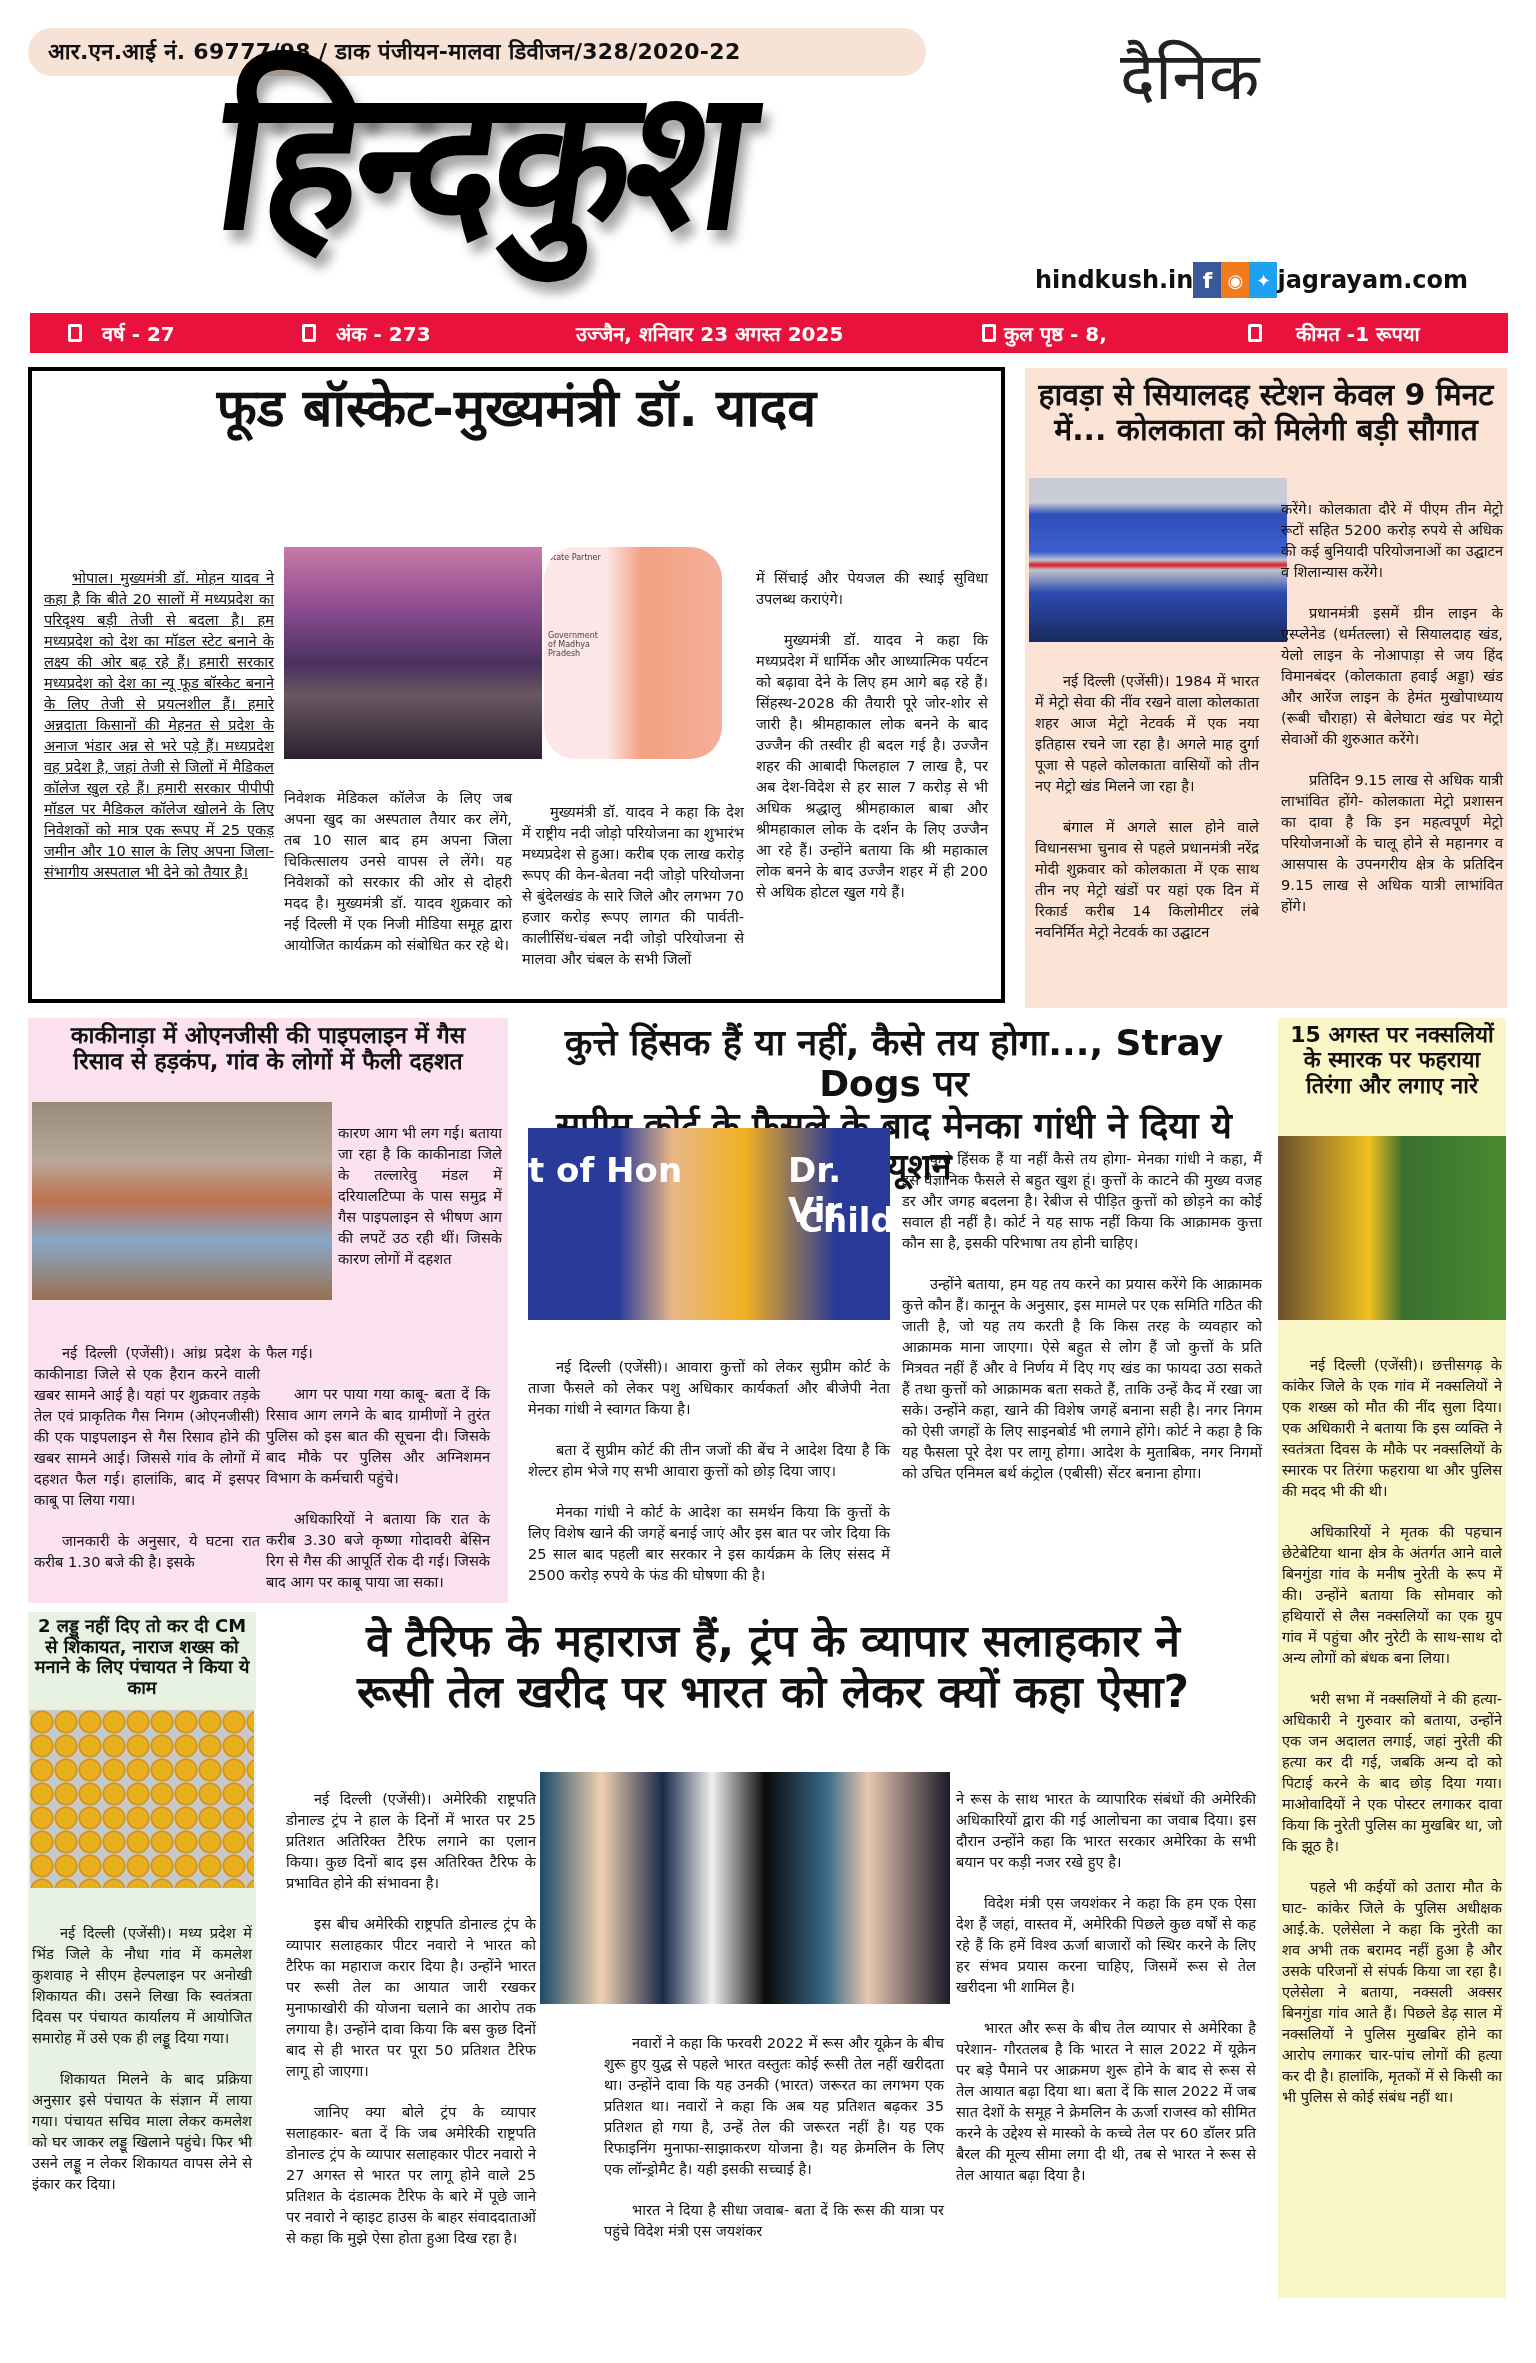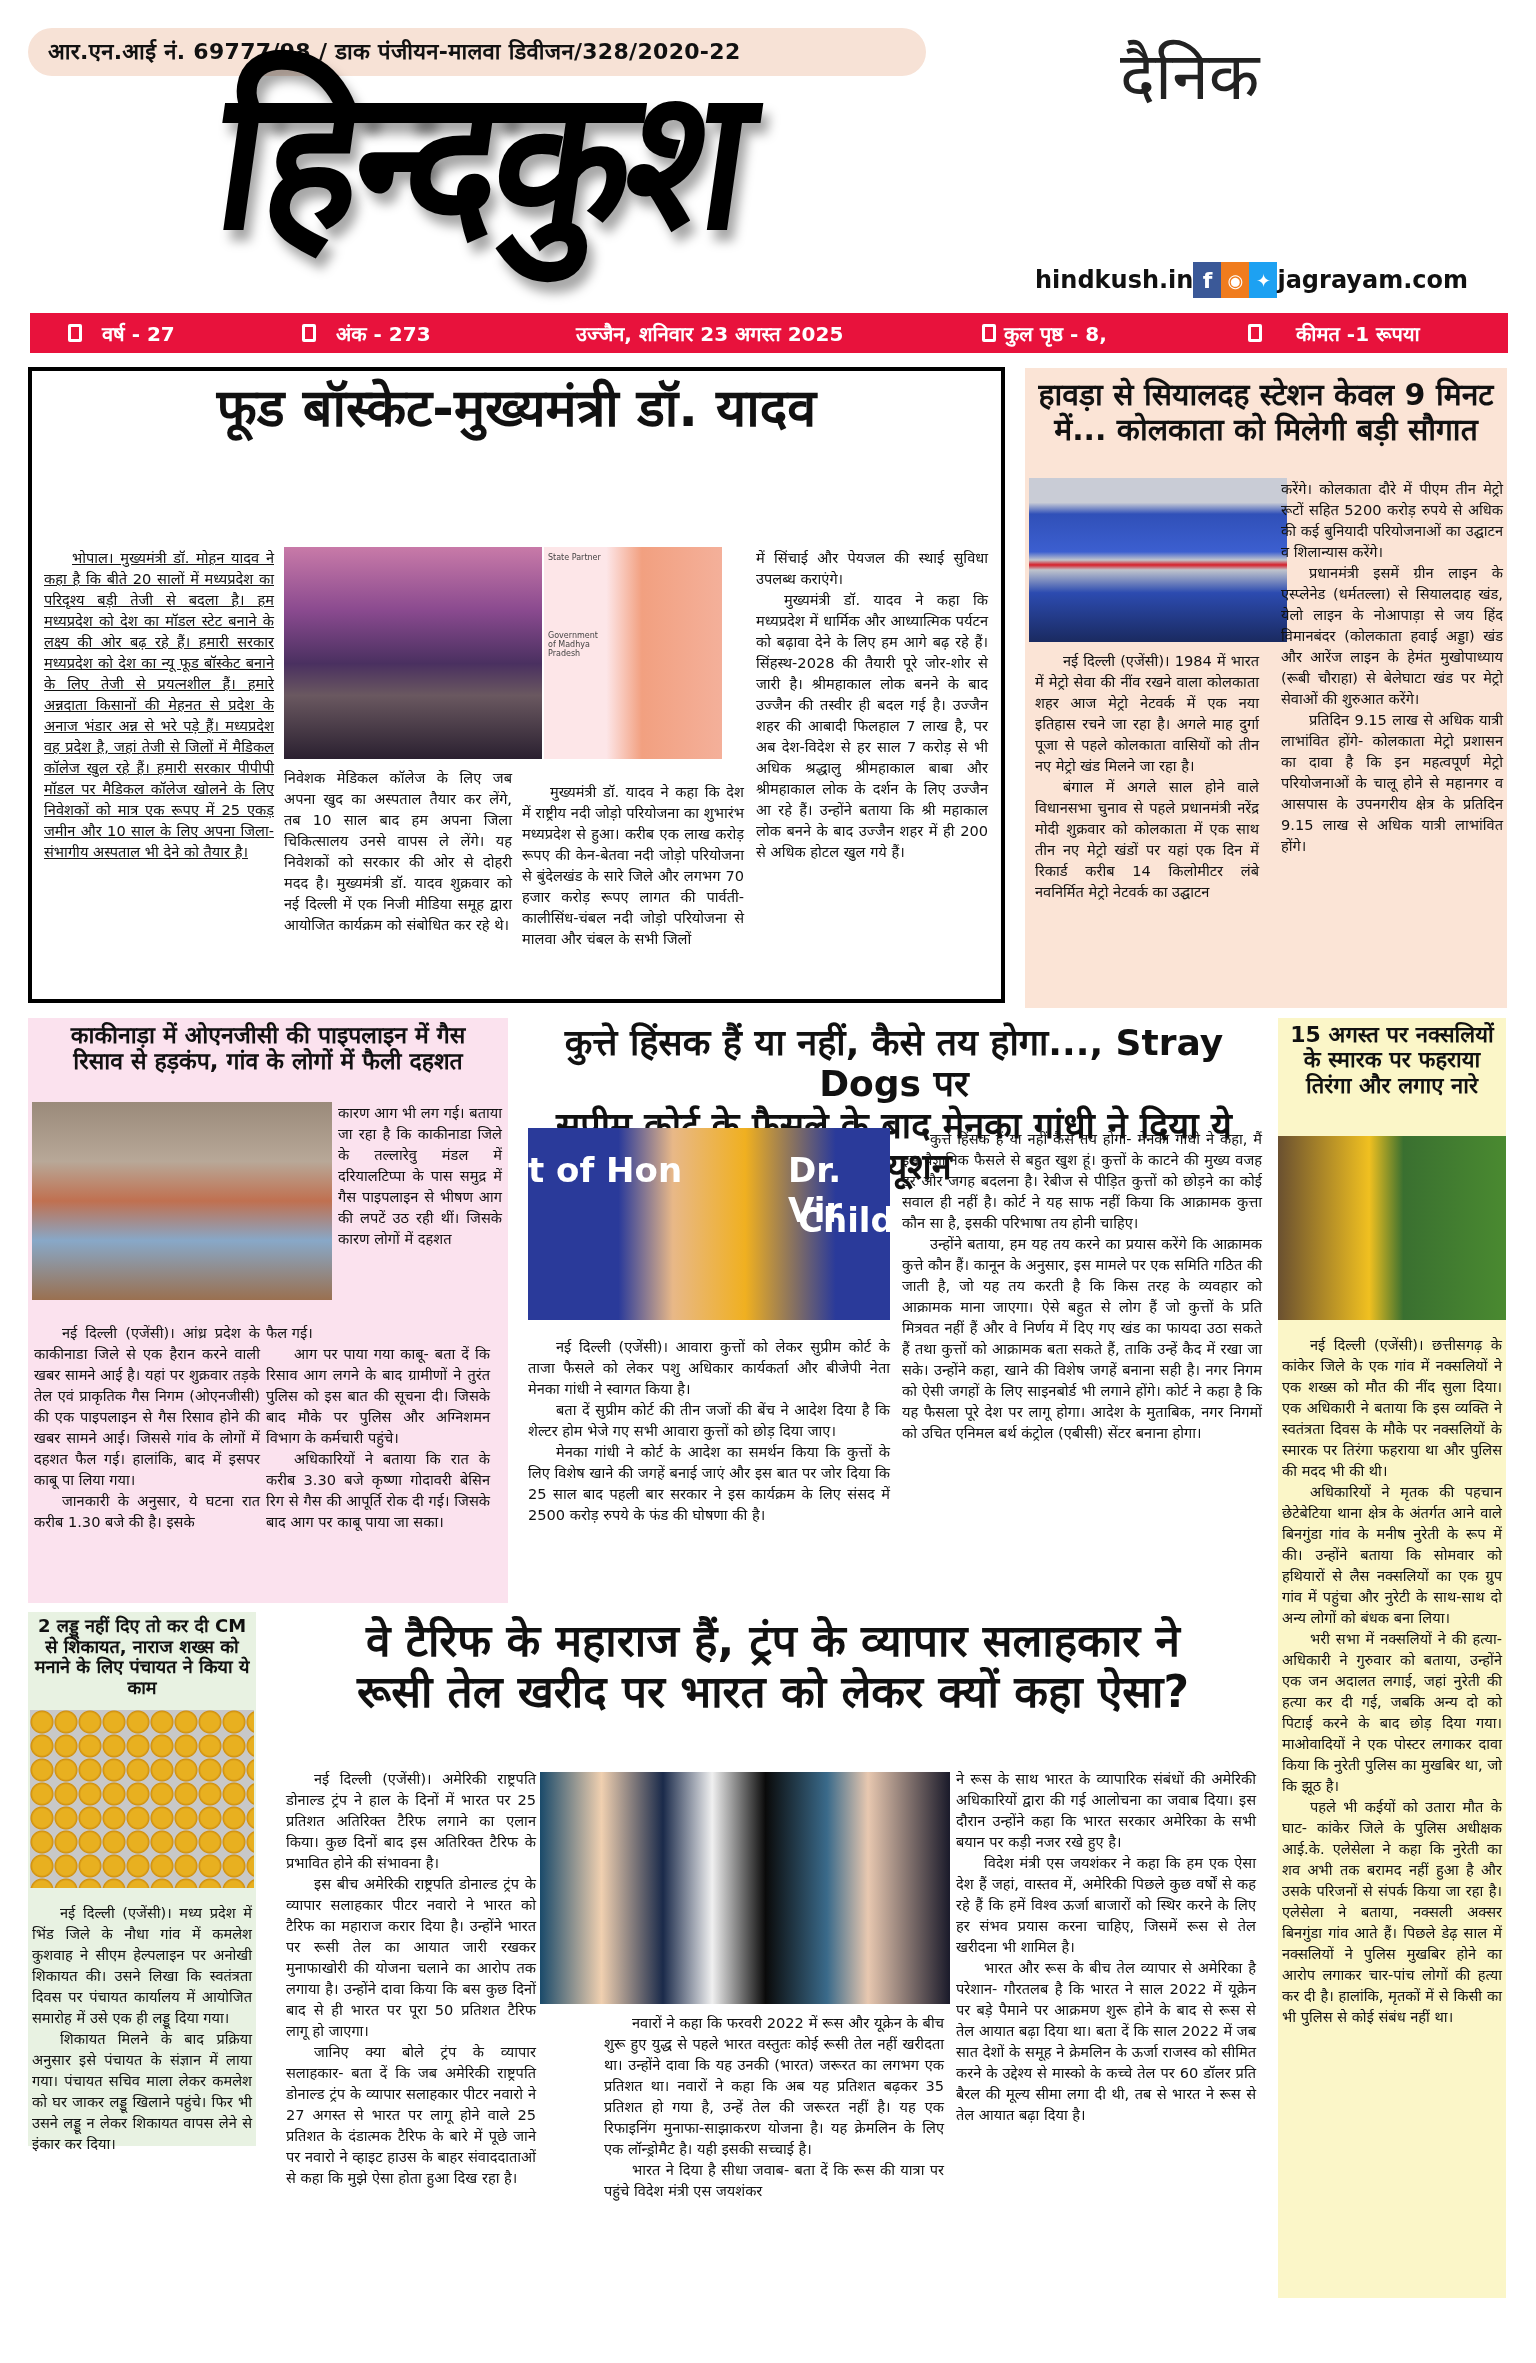--- a/index.html
+++ b/index.html
@@ -14,29 +14,29 @@
   .soc.fb { background: #3b5998; }
   .soc.rss { background: #f07c1e; font-size: 18px; }
   .soc.tw { background: #1da1f2; font-size: 18px; }
   .redbar { left: 30px; top: 313px; width: 1478px; height: 40px; background: #e8123c; color: #fff; display: flex; align-items: center; font-size: 20px; font-weight: bold; }
   .redbar .item { position: absolute; display: flex; align-items: center; gap: 20px; }
   .chk { width: 14px; height: 18px; border: 3px solid #fff; border-radius: 2px; display: inline-block; }
   
   .box-main { left: 28px; top: 367px; width: 977px; height: 636px; border: 4px solid #000; background: #fff; }
   .headline { font-weight: 900; text-align: center; line-height: 1.15; }
   .body-text { font-size: 14.6px; line-height: 21px; text-align: justify; color: #111; }
-  .body-text p { text-indent: 28px; }
+  .body-text p { text-indent: 28px; margin-top: 20px; }
   .img { background: #888; overflow: hidden; }
   .kolkata { left: 1025px; top: 368px; width: 482px; height: 640px; background: #fbe4d6; }
   .pink { left: 28px; top: 1018px; width: 480px; height: 585px; background: #fbe2ee; }
   .yellow { left: 1278px; top: 1018px; width: 228px; height: 1280px; background: #fbf6c8; }
   .green { left: 28px; top: 1612px; width: 228px; height: 534px; background: #e8f2e2; }
   .ph-train { background: linear-gradient(180deg,#c9ccd6 0%,#c9ccd6 15%,#3050b8 22%,#3c5fd0 45%,#c0c4cc 50%,#d61f2a 53%,#c0c4cc 56%,#2c4bb0 70%,#1a2a60 100%); }
   .ph-hall { background: linear-gradient(180deg,#c87aa8 0%,#8a4a8f 30%,#4a3060 55%,#6a5860 70%,#2a2030 100%); }
-  .ph-cm { background: linear-gradient(90deg,#fde6e8 0%,#fde6e8 35%,#f2a080 55%,#f4b09a 100%); }
+  .ph-cm { background: linear-gradient(90deg,#fde6e8 0%,#fde6e8 35%,#f2a080 55%,#f4b09a 100%); border-radius: 32px; }
   .ph-pipe { background: linear-gradient(180deg,#9a8a7a 0%,#b8a898 30%,#c07050 50%,#88a8c8 70%,#9a7050 100%); }
   .ph-menaka { background: linear-gradient(90deg,#2a3a9a 0%,#2a3a9a 25%,#e8b888 40%,#f0b020 60%,#2a3a9a 85%); }
   .ph-naxal { background: linear-gradient(90deg,#6a5030 0%,#f0c020 40%,#3a7030 55%,#4a8a30 100%); }
   .ph-laddu { background: radial-gradient(circle at 12px 12px,#e8b020 9px,#d09010 11px,#c8c8c8 12px); background-size: 24px 24px; background-color:#c8c8c8; }
   .ph-leaders { background: linear-gradient(90deg,#1a4a6a 0%,#f0d0b0 15%,#1a2a4a 30%,#f0f0f0 42%,#0a0a0a 55%,#3a6a8a 70%,#e8c8b0 80%,#1a1a2a 100%); }
   .cap-overlay { position:absolute; font-weight:bold; color:#fff; }
 </style>
 </head>
 <body>
 

